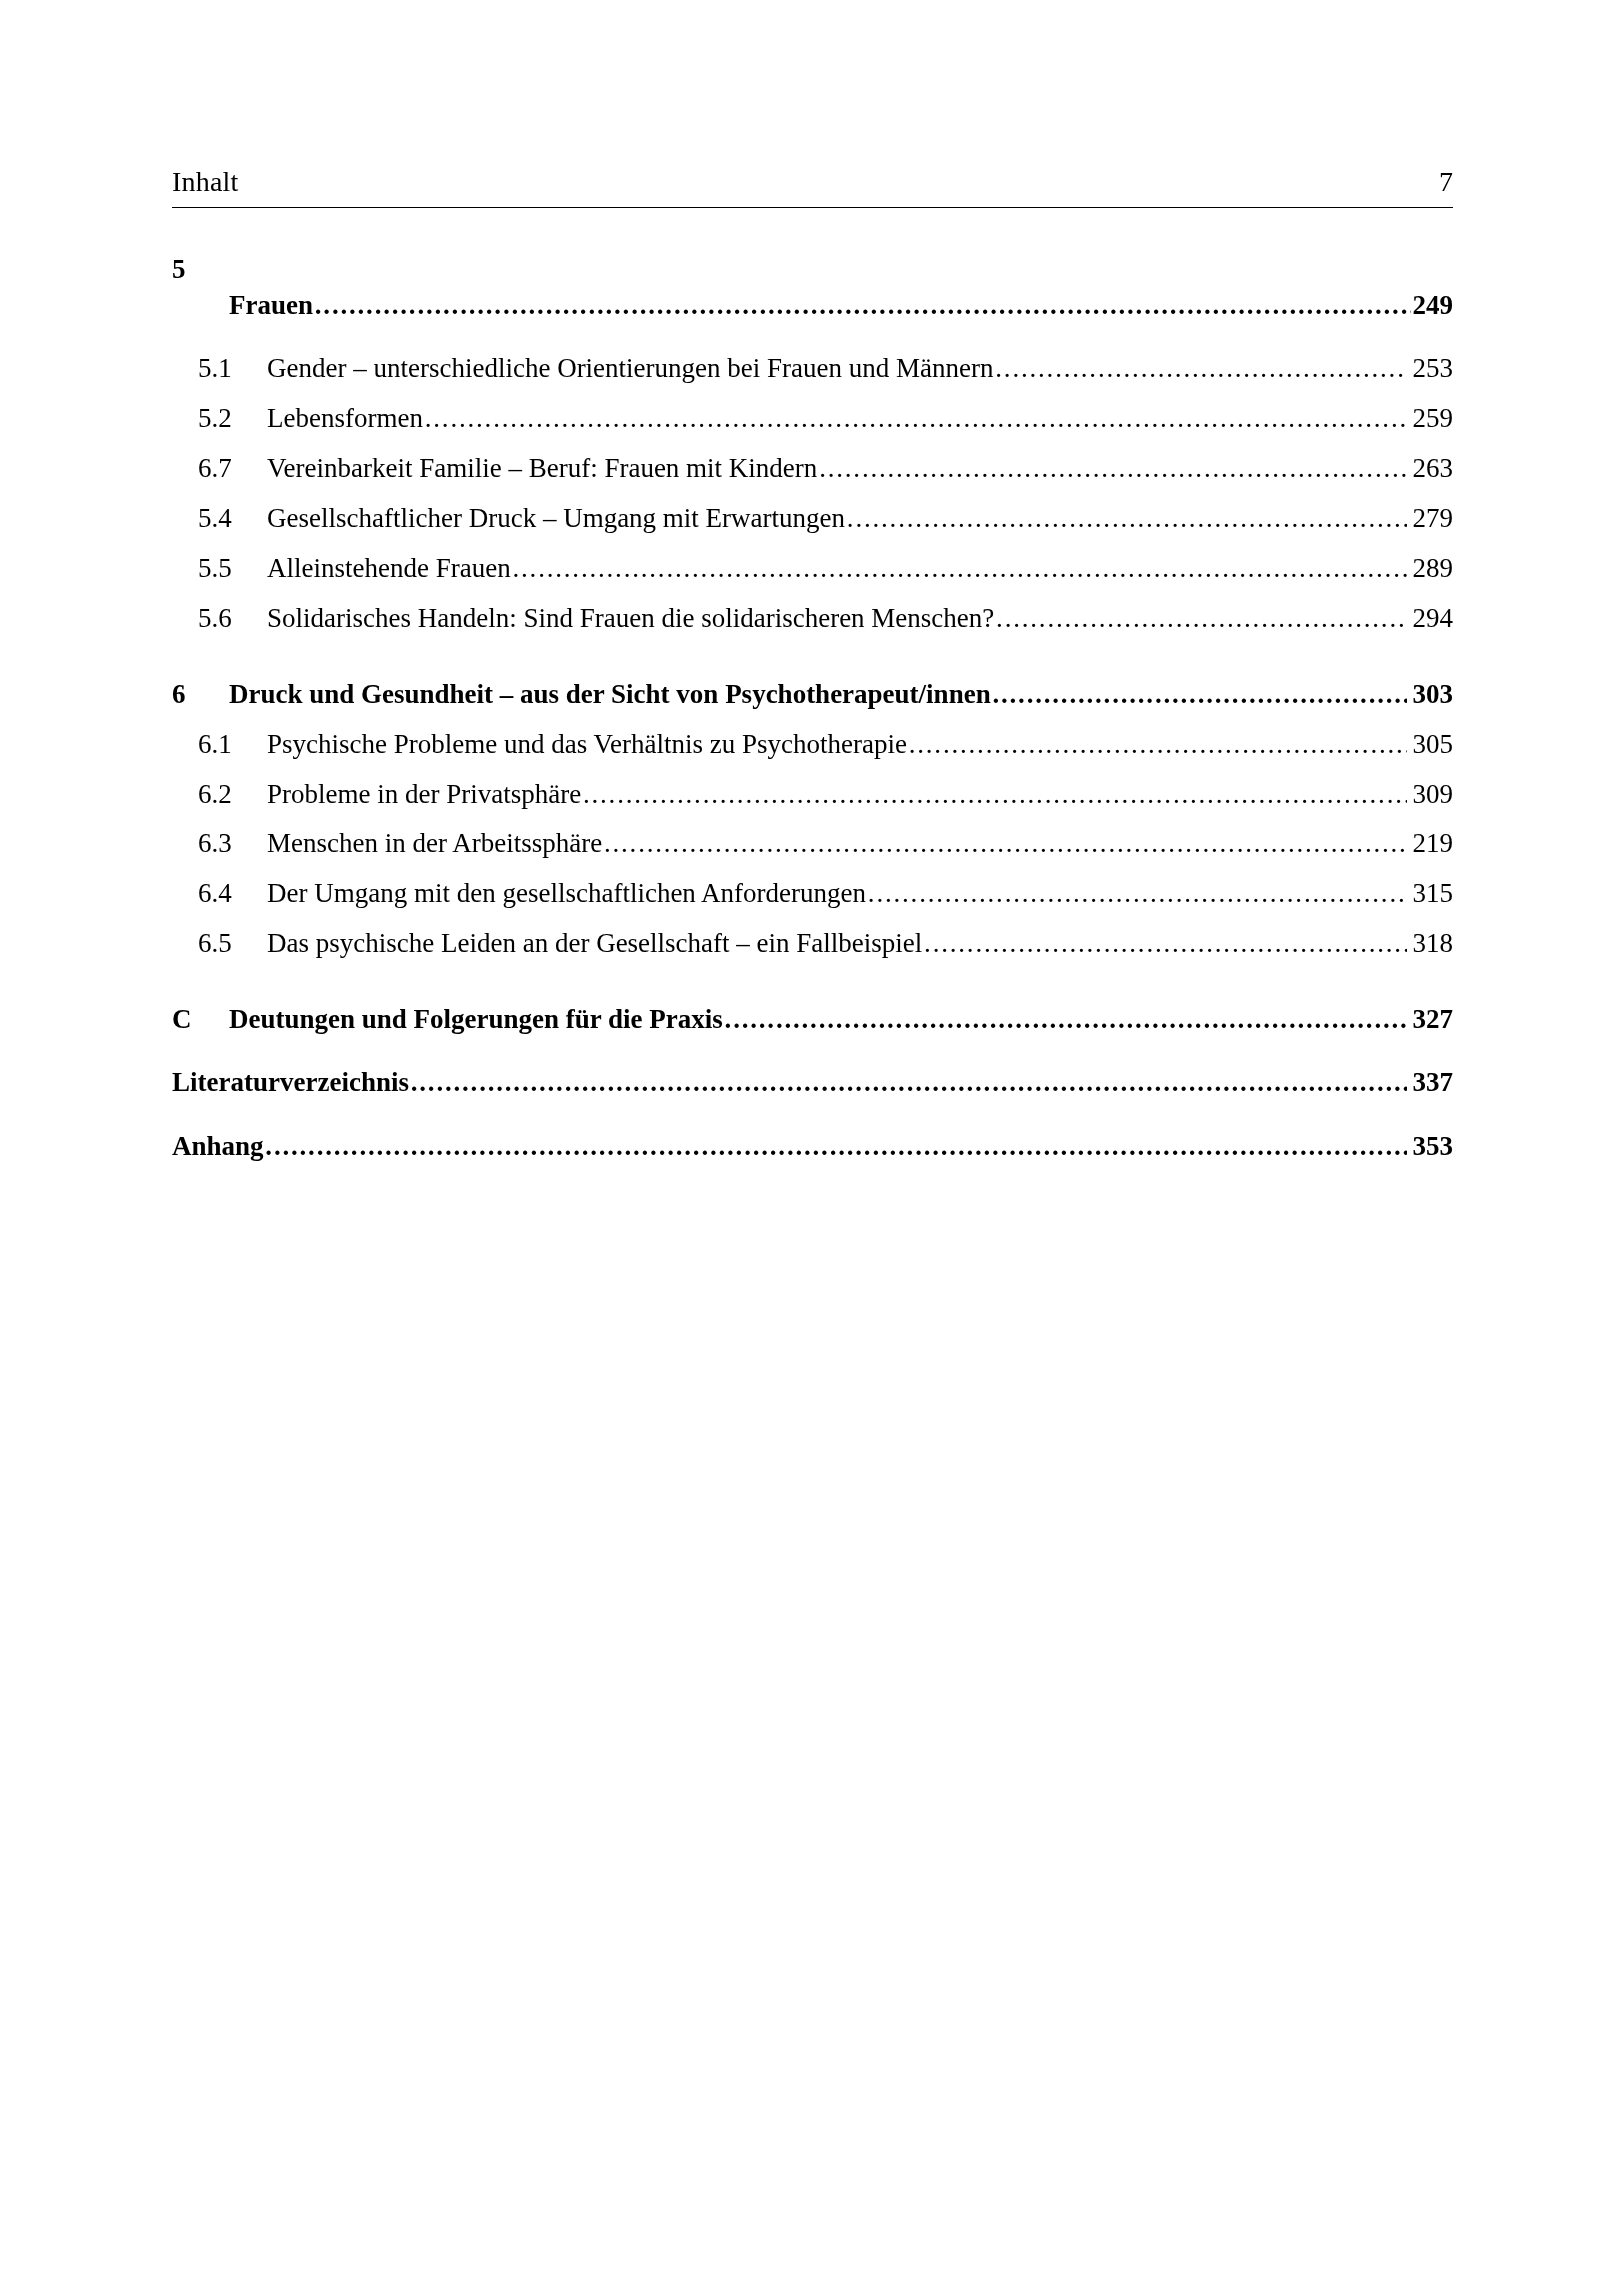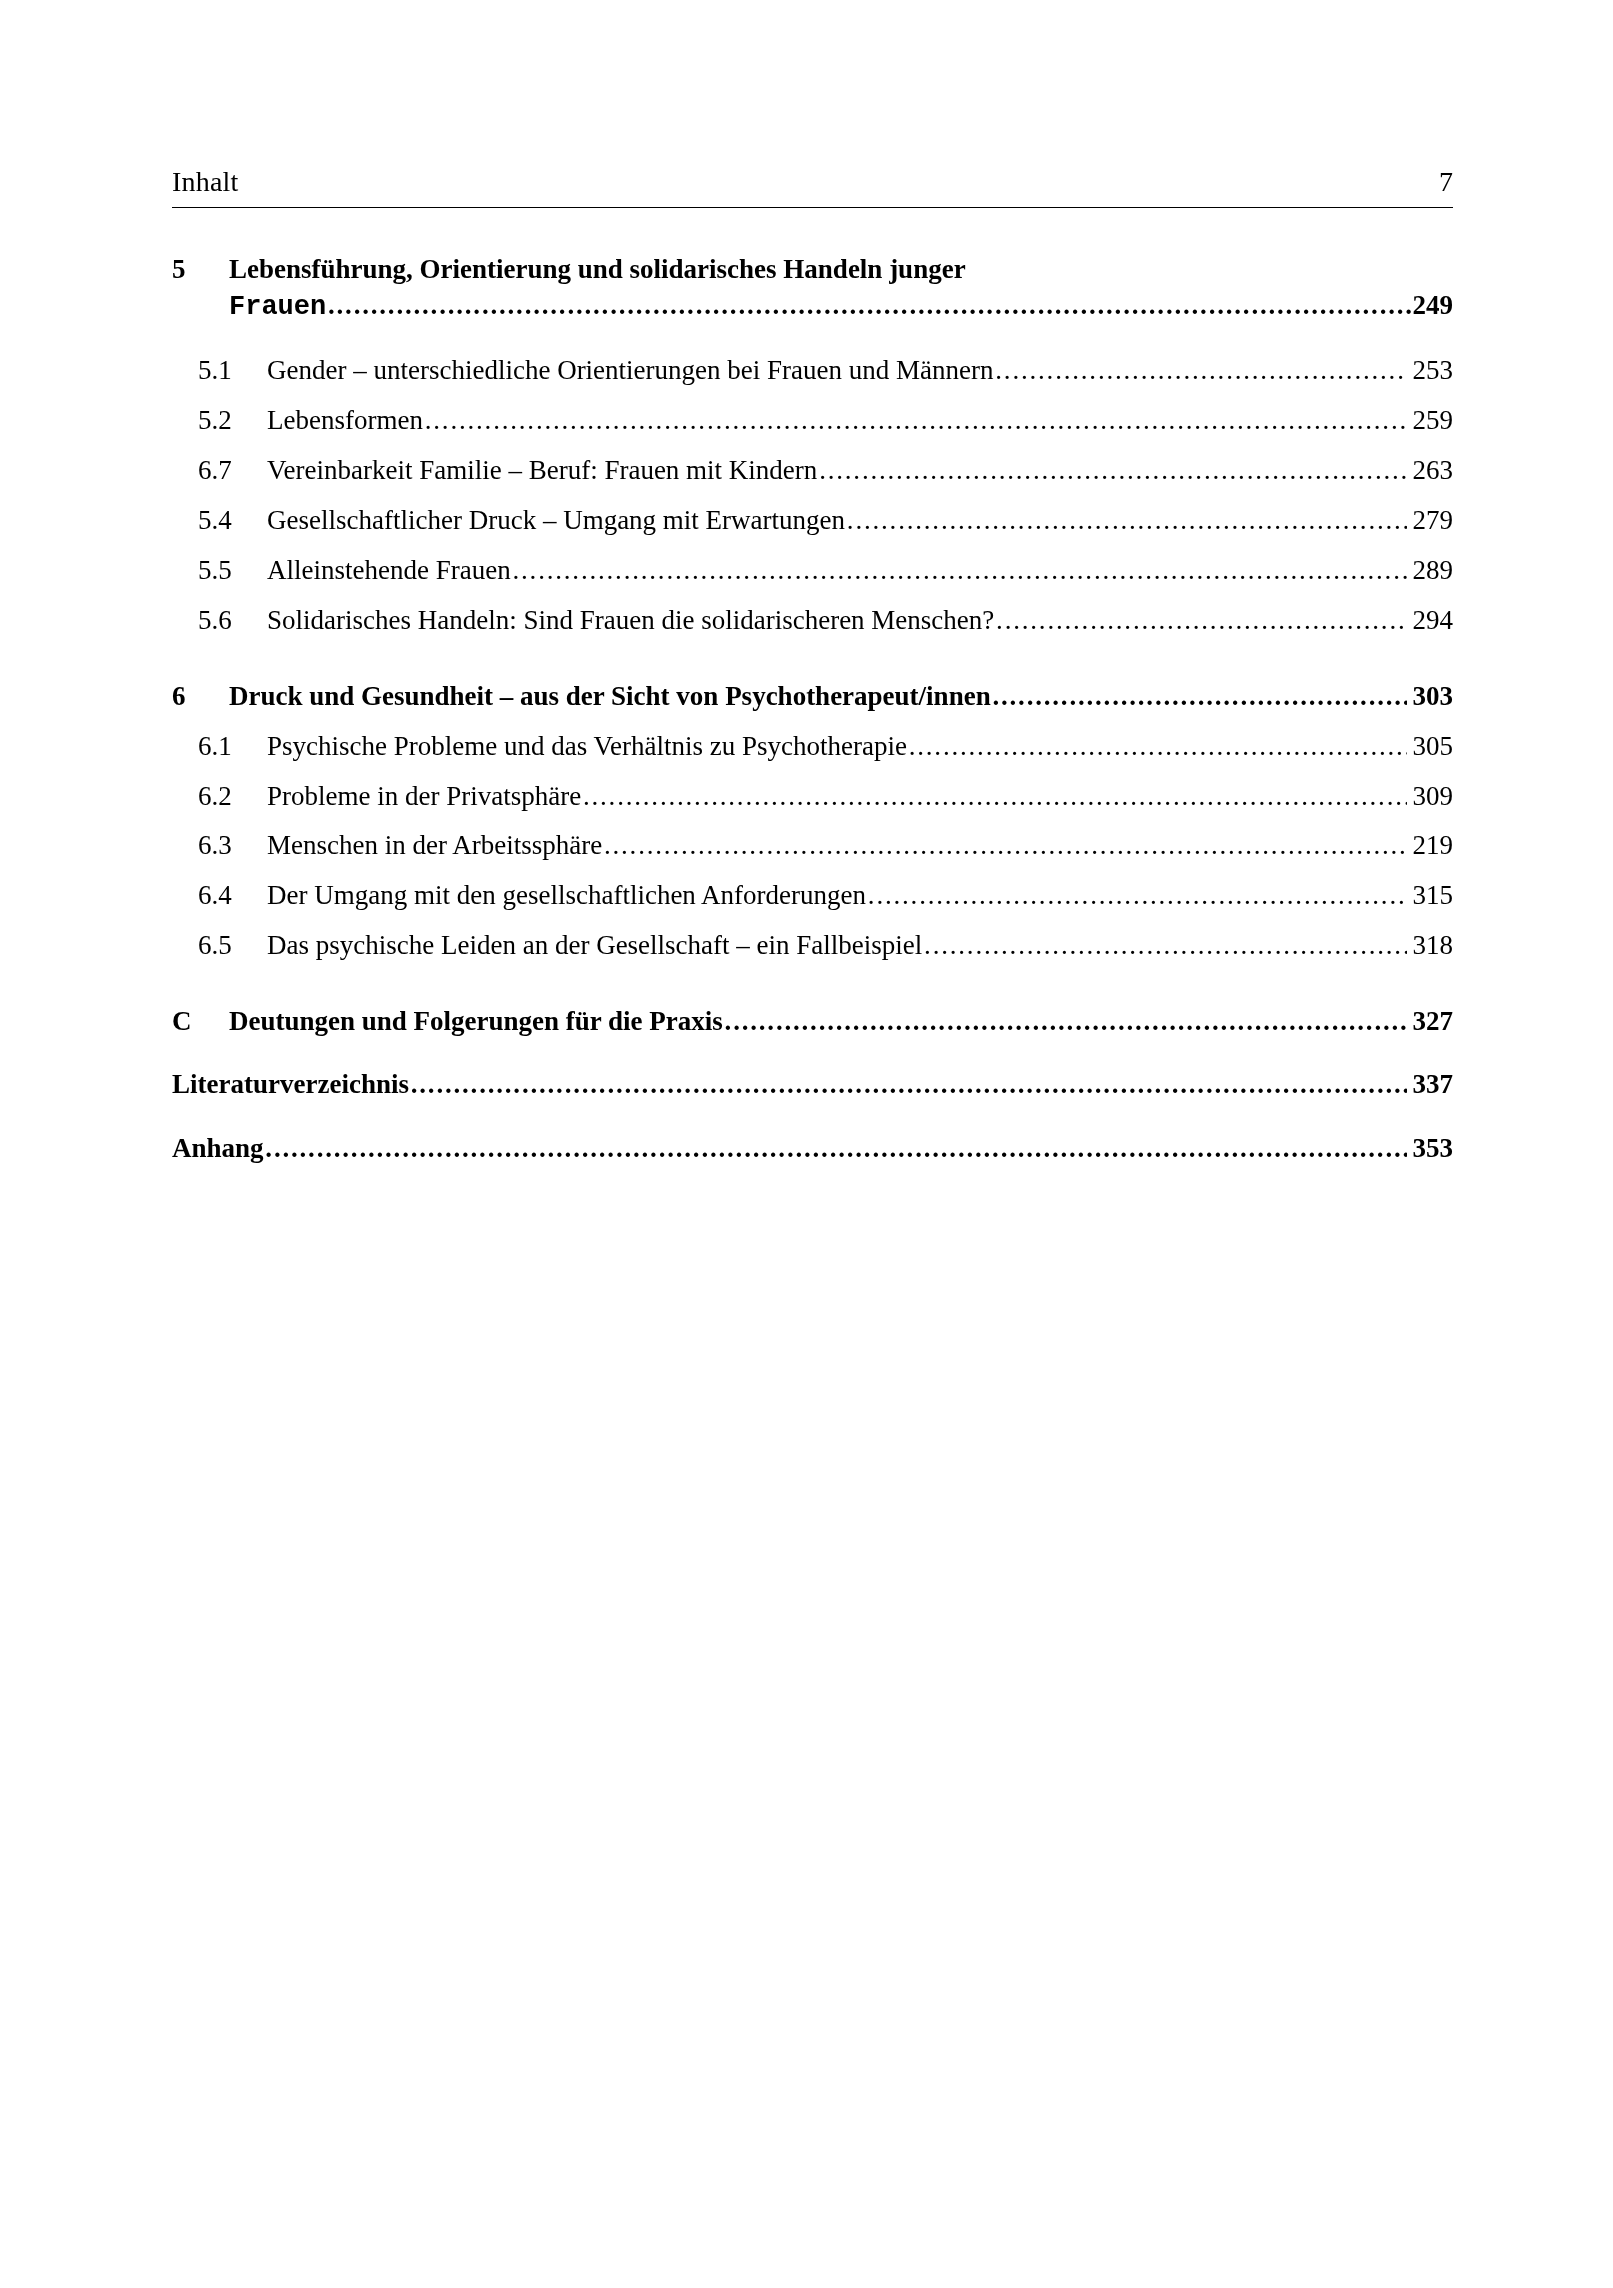--- a/index.html
+++ b/index.html
@@ -88,21 +88,21 @@
     display: flex;
     align-items: baseline;
   }
   .chapter-two .line1 .num { width: 57px; flex: 0 0 auto; }
   .chapter-two .line1 .t { flex: 0 1 auto; white-space: nowrap; }
   .chapter-two .line2 {
     display: flex;
     align-items: baseline;
     padding-left: 57px;
   }
-  .chapter-two .line2 .t2 { flex: 0 0 auto; white-space: nowrap; font-family: Liberation Mono, monospace; }
+  .chapter-two .line2 .t2 { flex: 0 0 auto; white-space: nowrap; }
   .chapter-two .line2 .leader {
     flex: 1 1 auto;
     overflow: hidden;
     white-space: nowrap;
     letter-spacing: 1.8px;
     margin: 0 1.8px;
   }
   .chapter-two .line2 .leader::before {
     content: "..................................................................................................................................................................................................................";
   }
@@ -131,21 +131,20 @@
     <div class="runhead">
       <span class="rh-left">Inhalt</span>
       <span class="rh-right">7</span>
     </div>
 
     <div class="toc">
 
       <div class="chapter-two">
         <div class="line1">
           <span class="num">5</span>
-          <span class="t">Lebensführung, Orientierung und solidarisches Handeln junger</span>
         </div>
         <div class="line2">
           <span class="t2">Frauen</span>
           <span class="leader"></span>
           <span class="page-no">249</span>
         </div>
       </div>
 
       <div class="gap-sm"></div>
 

